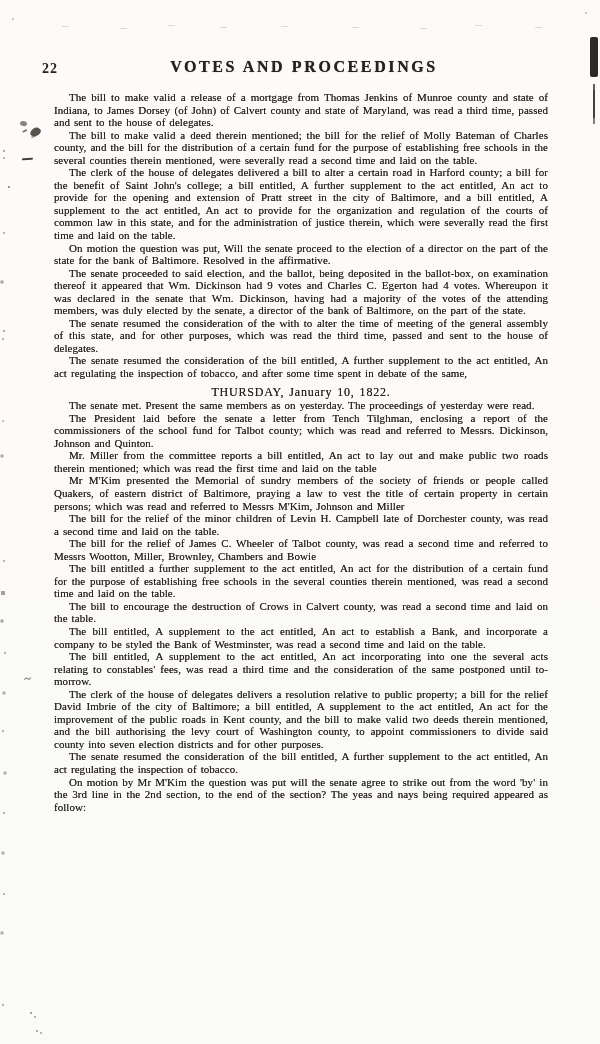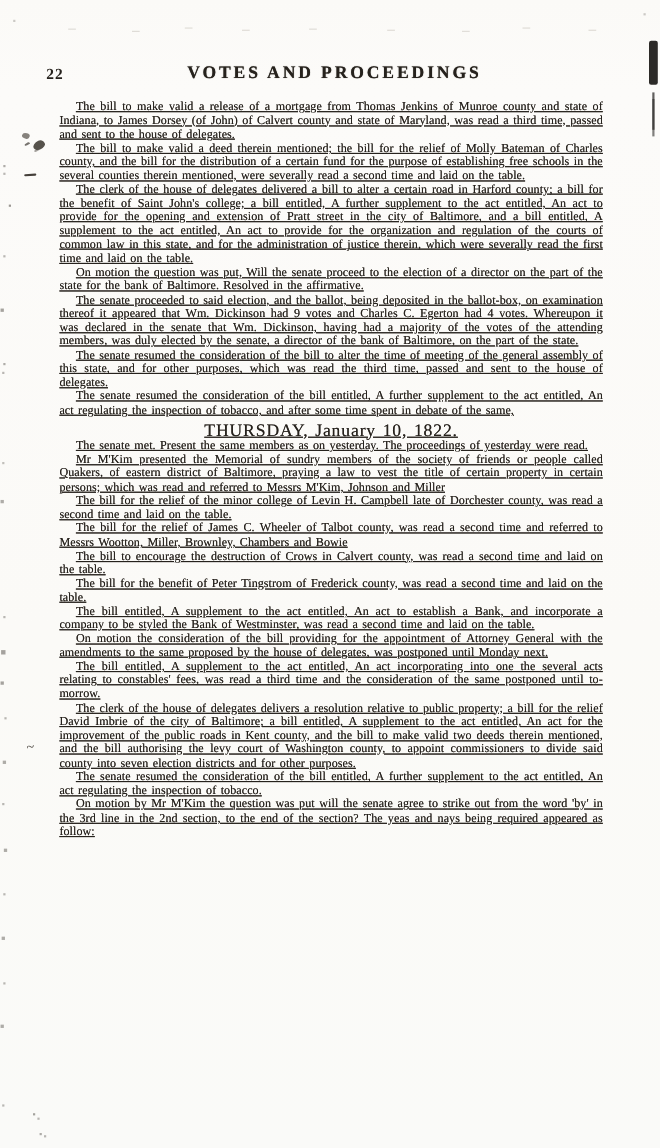--- a/index.html
+++ b/index.html
@@ -54,30 +54,29 @@
     top: 91px;
     width: 494px;
     font-size: 11px;
     line-height: 12.55px;
     text-align: justify;
     letter-spacing: 0.05px;
     word-spacing: 1.2px;
     color: #26221d;
     text-shadow: 0 0 0.6px rgba(40,34,28,0.75);
     filter: blur(0.22px);
-    text-decoration: underline;
   }
   .body-text p {
     margin: 0;
     text-indent: 15px;
   }
   .date-heading {
     text-align: center !important;
     text-indent: 0 !important;
-    font-size: 16px;
+    font-size: 12px;
     letter-spacing: 0.8px;
     margin: 6px 0 1px 0 !important;
     font-weight: 500;
   }
   
   .ink-blot {
     position: absolute;
     left: 18px;
     top: 62px;
     width: 26px;
@@ -197,30 +196,31 @@
   <div class="edge-bar"></div>
   <div class="margin-dash-1"></div>
   <div class="margin-dash-2">~</div>
 
   <div class="body-text">
     <p>The bill to make valid a release of a mortgage from Thomas Jenkins of Munroe county and state of Indiana, to James Dorsey (of John) of Calvert county and state of Maryland, was read a third time, passed and sent to the house of delegates.</p>
     <p>The bill to make valid a deed therein mentioned; the bill for the relief of Molly Bateman of Charles county, and the bill for the distribution of a certain fund for the purpose of establishing free schools in the several counties therein mentioned, were severally read a second time and laid on the table.</p>
     <p>The clerk of the house of delegates delivered a bill to alter a certain road in Harford county; a bill for the benefit of Saint John's college; a bill entitled, A further supplement to the act entitled, An act to provide for the opening and extension of Pratt street in the city of Baltimore, and a bill entitled, A supplement to the act entitled, An act to provide for the organization and regulation of the courts of common law in this state, and for the administration of justice therein, which were severally read the first time and laid on the table.</p>
     <p>On motion the question was put, Will the senate proceed to the election of a director on the part of the state for the bank of Baltimore. Resolved in the affirmative.</p>
     <p>The senate proceeded to said election, and the ballot, being deposited in the ballot-box, on examination thereof it appeared that Wm. Dickinson had 9 votes and Charles C. Egerton had 4 votes. Whereupon it was declared in the senate that Wm. Dickinson, having had a majority of the votes of the attending members, was duly elected by the senate, a director of the bank of Baltimore, on the part of the state.</p>
-    <p>The senate resumed the consideration of the bill to alter the time of meeting of the general assembly of this state, and for other purposes, which was read the third time, passed and sent to the house of delegates.</p>
+    <p>The senate resumed the consideration of the with to alter the time of meeting of the general assembly of this state, and for other purposes, which was read the third time, passed and sent to the house of delegates.</p>
     <p>The senate resumed the consideration of the bill entitled, A further supplement to the act entitled, An act regulating the inspection of tobacco, and after some time spent in debate of the same,</p>
     <p class="date-heading">THURSDAY, January 10, 1822.</p>
     <p>The senate met.  Present the same members as on yesterday.  The proceedings of yesterday were read.</p>
+    <p>The President laid before the senate a letter from Tench Tilghman, enclosing a report of the commissioners of the school fund for Talbot county; which was read and referred to Messrs. Dickinson, Johnson and Quinton.</p>
+    <p>Mr. Miller from the committee reports a bill entitled, An act to lay out and make public two roads therein mentioned; which was read the first time and laid on the table</p>
     <p>Mr M'Kim presented the Memorial of sundry members of the society of friends or people called Quakers, of eastern district of Baltimore, praying a law to vest the title of certain property in certain persons; which was read and referred to Messrs M'Kim, Johnson and Miller</p>
-    <p>The bill for the relief of the minor college of Levin H. Campbell late of Dorchester county, was read a second time and laid on the table.</p>
+    <p>The bill for the relief of the minor children of Levin H. Campbell late of Dorchester county, was read a second time and laid on the table.</p>
     <p>The bill for the relief of James C. Wheeler of Talbot county, was read a second time and referred to Messrs Wootton, Miller, Brownley, Chambers and Bowie</p>
+    <p>The bill entitled a further supplement to the act entitled, An act for the distribution of a certain fund for the purpose of establishing free schools in the several counties therein mentioned, was read a second time and laid on the table.</p>
     <p>The bill to encourage the destruction of Crows in Calvert county, was read a second time and laid on the table.</p>
-    <p>The bill for the benefit of Peter Tingstrom of Frederick county, was read a second time and laid on the table.</p>
     <p>The bill entitled, A supplement to the act entitled, An act to establish a Bank, and incorporate a company to be styled the Bank of Westminster, was read a second time and laid on the table.</p>
-    <p>On motion the consideration of the bill providing for the appointment of Attorney General with the amendments to the same proposed by the house of delegates, was postponed until Monday next.</p>
     <p>The bill entitled, A supplement to the act entitled, An act incorporating into one the several acts relating to constables' fees, was read a third time and the consideration of the same postponed until to-morrow.</p>
     <p>The clerk of the house of delegates delivers a resolution relative to public property; a bill for the relief David Imbrie of the city of Baltimore; a bill entitled, A supplement to the act entitled, An act for the improvement of the public roads in Kent county, and the bill to make valid two deeds therein mentioned, and the bill authorising the levy court of Washington county, to appoint commissioners to divide said county into seven election districts and for other purposes.</p>
     <p>The senate resumed the consideration of the bill entitled, A further supplement to the act entitled, An act regulating the inspection of tobacco.</p>
     <p>On motion by Mr M'Kim the question was put will the senate agree to strike out from the word 'by' in the 3rd line in the 2nd section, to the end of the section? The yeas and nays being required appeared as follow:</p>
   </div>
 
 </div>
 
 </body></html>

